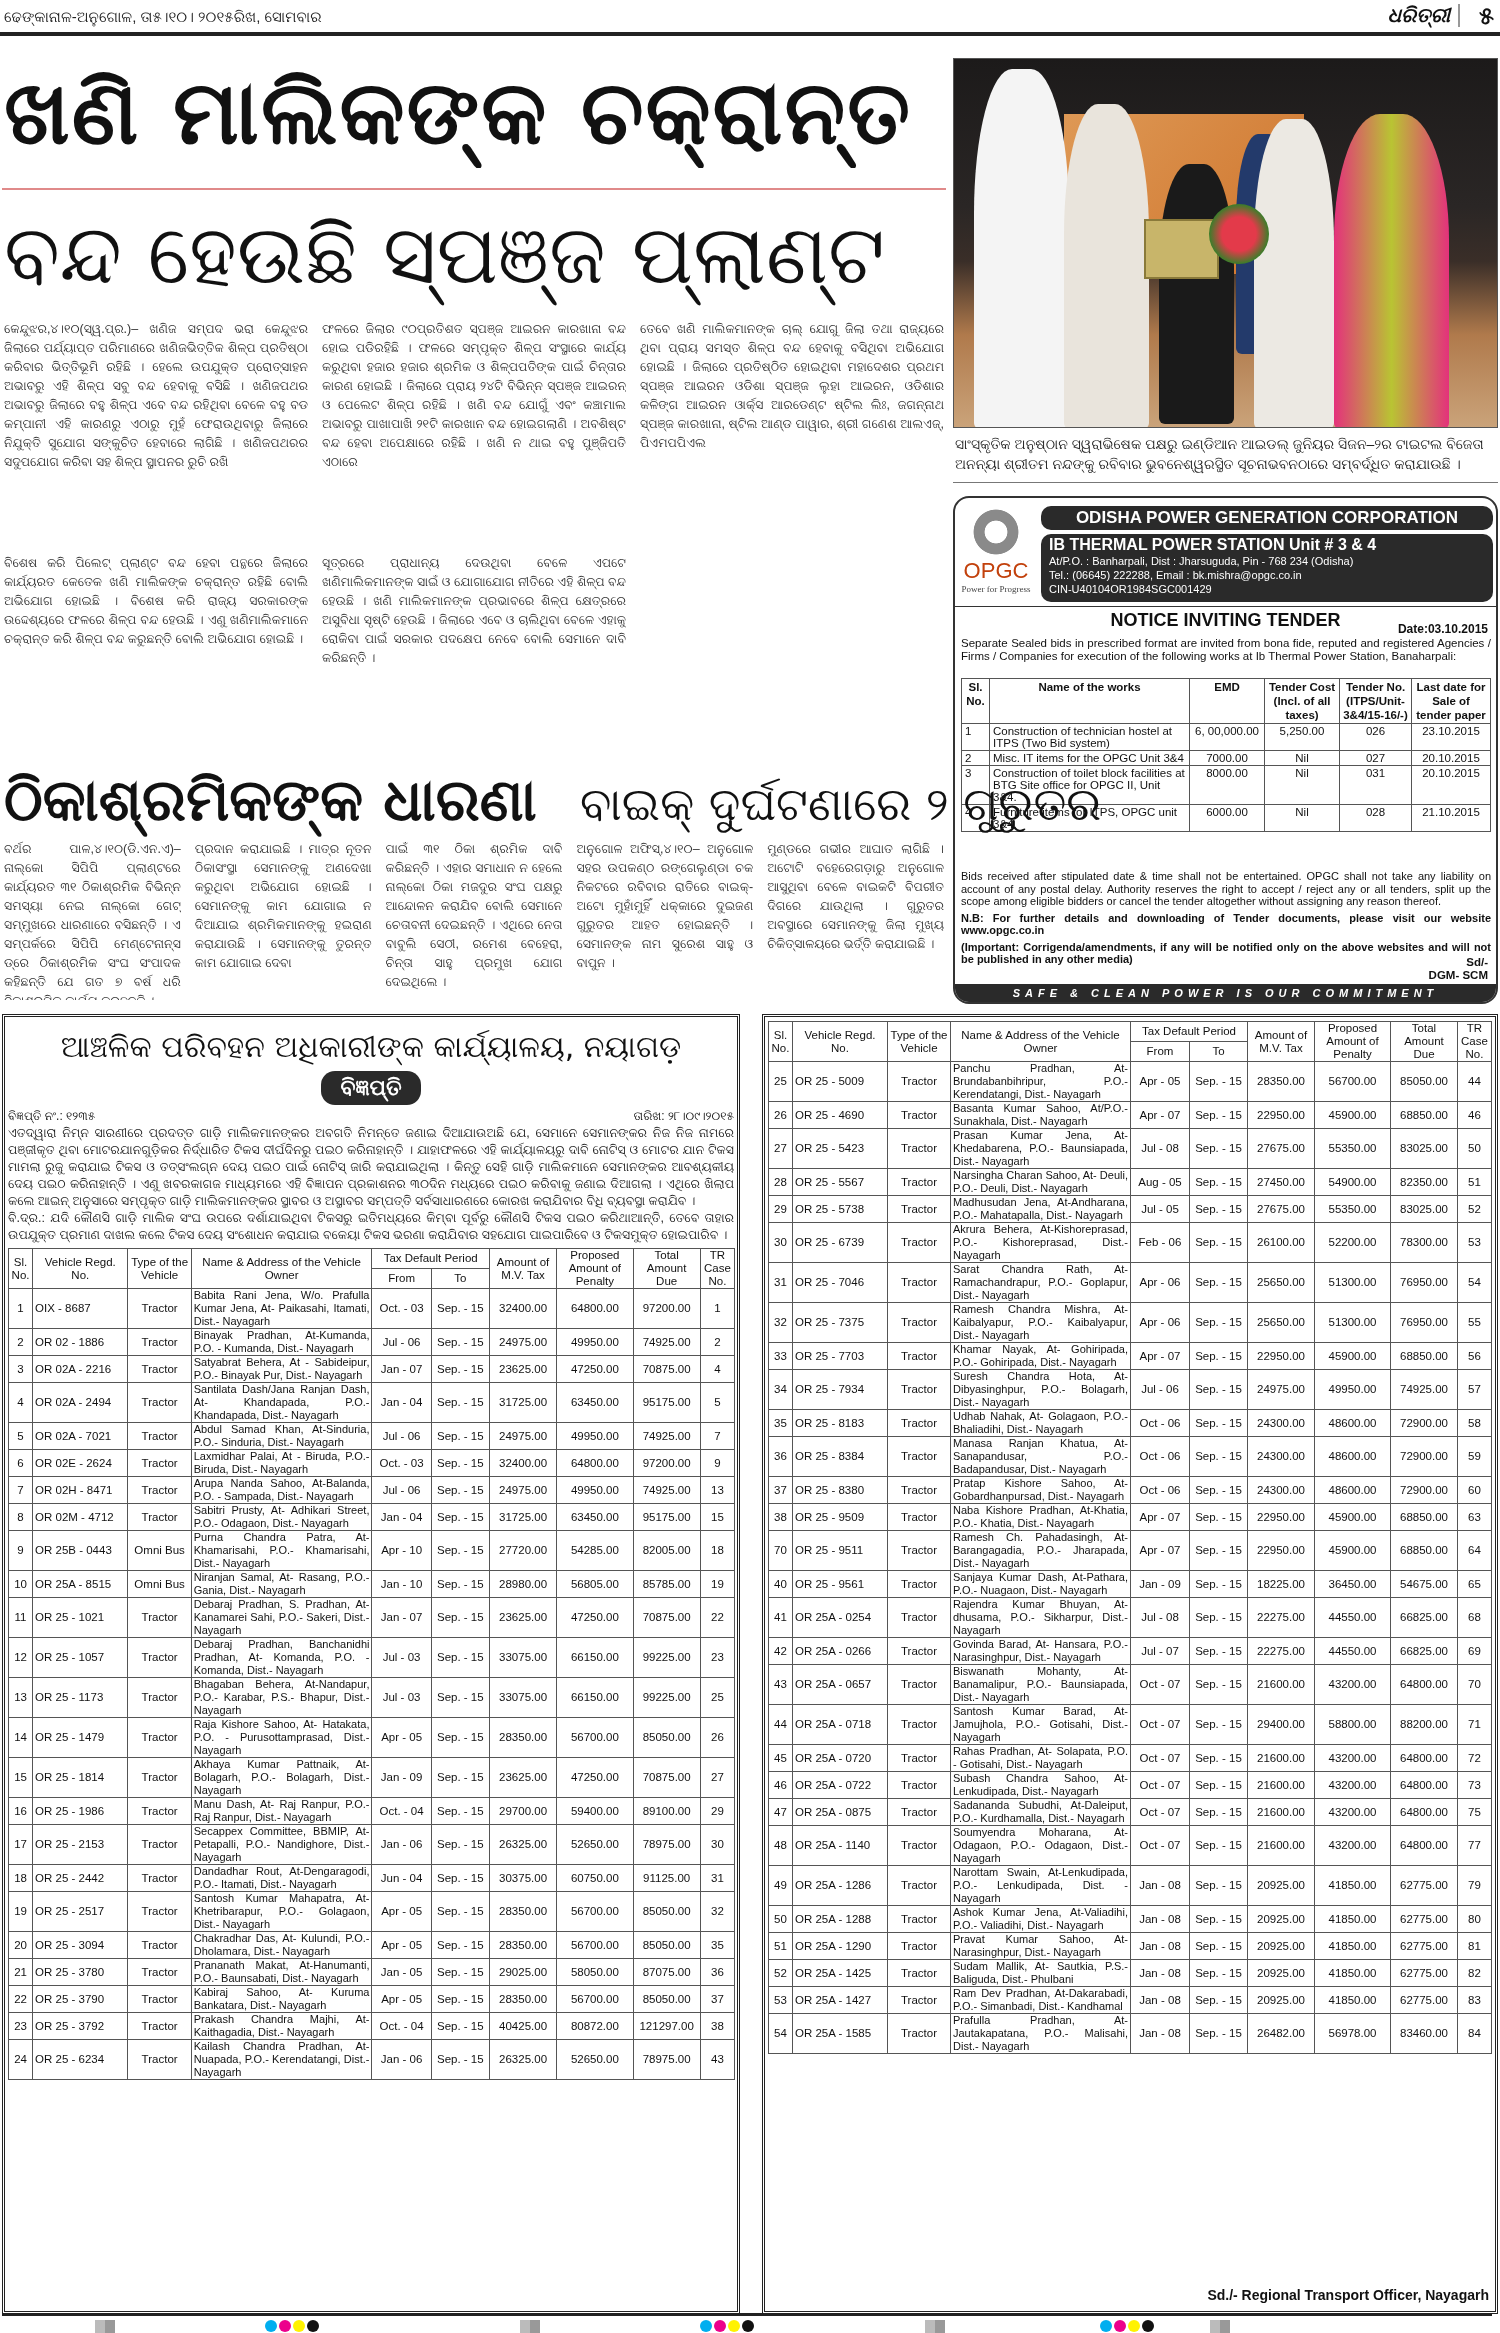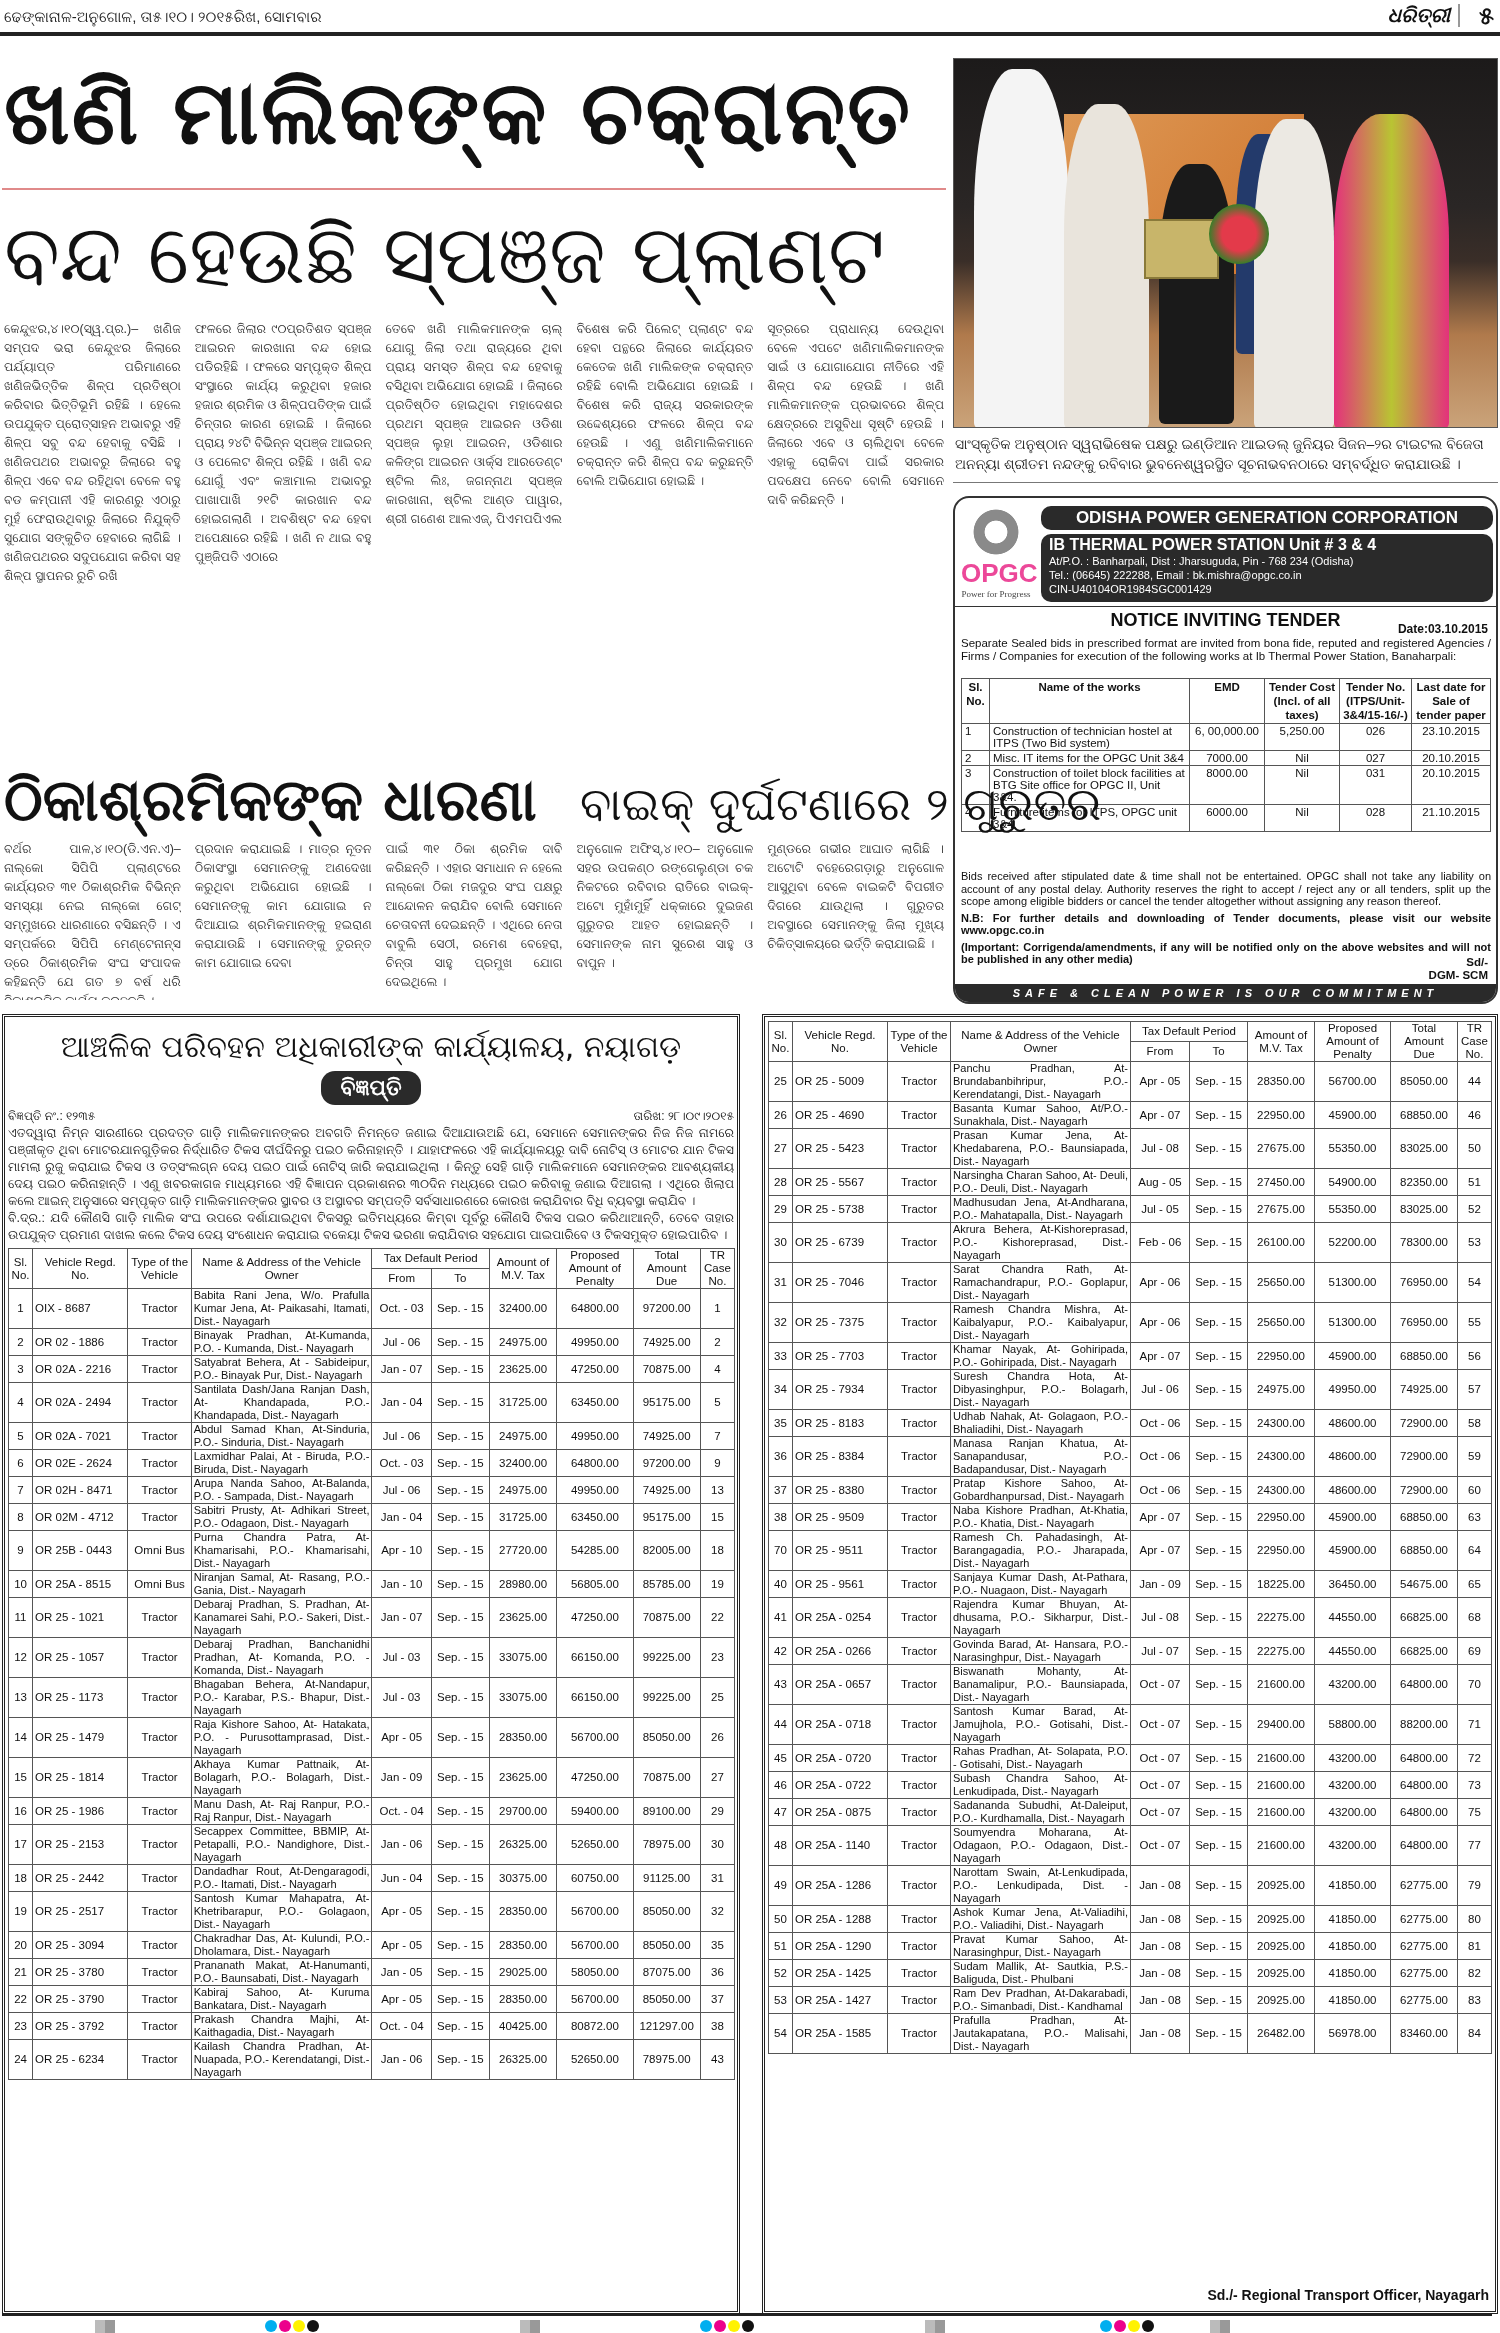--- a/index.html
+++ b/index.html
@@ -6,34 +6,34 @@
   body { width: 1500px; height: 2333px; background: #fff; font-family: "Liberation Sans", sans-serif; color: #111; position: relative; overflow: hidden; }
   .topbar { position: absolute; left: 0; top: 0; width: 1500px; height: 36px; border-bottom: 4px solid #222; }
   .topbar .dateline { position: absolute; left: 4px; top: 8px; font-size: 15px; color: #222; }
   .topbar .masthead { position: absolute; right: 40px; top: 4px; font-size: 20px; font-weight: bold; font-style: italic; border-right: 2px solid #999; padding-right: 8px; margin-left: 45px; }
   .topbar .pageno { position: absolute; right: 6px; top: 2px; font-size: 24px; font-weight: bold; }
 
   .head1 { position: absolute; left: 4px; top: 58px; width: 940px; font-family: "DejaVu Sans", sans-serif; font-weight: bold; font-size: 88px; line-height: 110px; letter-spacing: 2px; white-space: nowrap; overflow: hidden; }
   .rule-red { position: absolute; left: 2px; top: 188px; width: 944px; height: 2px; background: #e08a8a; }
   .head2 { position: absolute; left: 4px; top: 200px; width: 940px; font-family: "DejaVu Sans", sans-serif; font-size: 82px; line-height: 110px; font-weight: normal; white-space: nowrap; overflow: hidden; }
 
-  .cols { position: absolute; left: 4px; top: 320px; width: 940px; height: 430px; display: grid; grid-template-columns: repeat(5, 1fr); column-gap: 14px; }
+  .cols { position: absolute; left: 4px; top: 320px; width: 940px; height: 430px; display: grid; grid-template-columns: repeat(3, 1fr); column-gap: 14px; }
   .col { font-size: 12.5px; line-height: 19px; color: #333; text-align: justify; overflow: hidden; }
 
   .photo { position: absolute; left: 953px; top: 58px; width: 545px; height: 370px; border: 1px solid #555;
     background: linear-gradient(180deg,#1c1a1a 0%,#2a2625 40%,#3a2e28 55%,#b07a4c 75%,#caa37a 100%); overflow: hidden; }
   .photo .stage { position: absolute; left: 110px; top: 55px; width: 240px; height: 160px; background: linear-gradient(135deg,#f3a65b,#e07b2b); opacity: .9; }
   .photo .p { position: absolute; border-radius: 40% 40% 6px 6px; }
   .caption { position: absolute; left: 955px; top: 434px; width: 540px; font-size: 14px; line-height: 20px; color: #222; }
   .caprule { position: absolute; left: 953px; top: 482px; width: 545px; height: 1px; background: #777; }
 
   .opgc { position: absolute; left: 953px; top: 496px; width: 545px; height: 508px; border: 2px solid #333; border-radius: 16px; overflow: hidden; }
   .opgc .logo { position: absolute; left: 6px; top: 8px; width: 70px; height: 98px; text-align: center; }
   .opgc .sun { width: 52px; height: 52px; margin: 0 auto; border-radius: 50%; background: radial-gradient(circle,#fff 30%,#8a8a8a 32%,#8a8a8a 60%,#fff 62%); }
-  .opgc .logo .brand { font-size: 26px; font-weight: bold; color: #ec4899; }
+  .opgc .logo .brand { font-size: 22px; font-weight: normal; color: #c2410c; }
   .opgc .logo .tag { font-family: "Liberation Serif", serif; font-size: 9px; color: #444; }
   .opgc .corp { position: absolute; left: 86px; top: 8px; width: 452px; height: 24px; background: #2a2a2a; color: #fff; border-radius: 10px; font-weight: bold; font-size: 17px; text-align: center; line-height: 24px; }
   .opgc .unit { position: absolute; left: 86px; top: 36px; width: 452px; height: 68px; background: #2a2a2a; color: #fff; border-radius: 10px; padding: 2px 8px; }
   .opgc .unit .u1 { font-weight: bold; font-size: 16px; }
   .opgc .unit .u2 { font-size: 11px; line-height: 14px; }
   .opgc .nitrow { position: absolute; left: 0; top: 108px; width: 100%; border-top: 1px solid #333; }
   .opgc .nit { position: absolute; left: 0; top: 112px; width: 100%; text-align: center; font-weight: bold; font-size: 18px; }
   .opgc .ndate { position: absolute; right: 8px; top: 124px; font-weight: bold; font-size: 12px; }
   .opgc .intro { position: absolute; left: 6px; top: 139px; width: 530px; font-size: 11.5px; line-height: 13px; text-align: justify; }
   .opgc table { position: absolute; left: 6px; top: 180px; width: 530px; border-collapse: collapse; font-size: 11.5px; }

